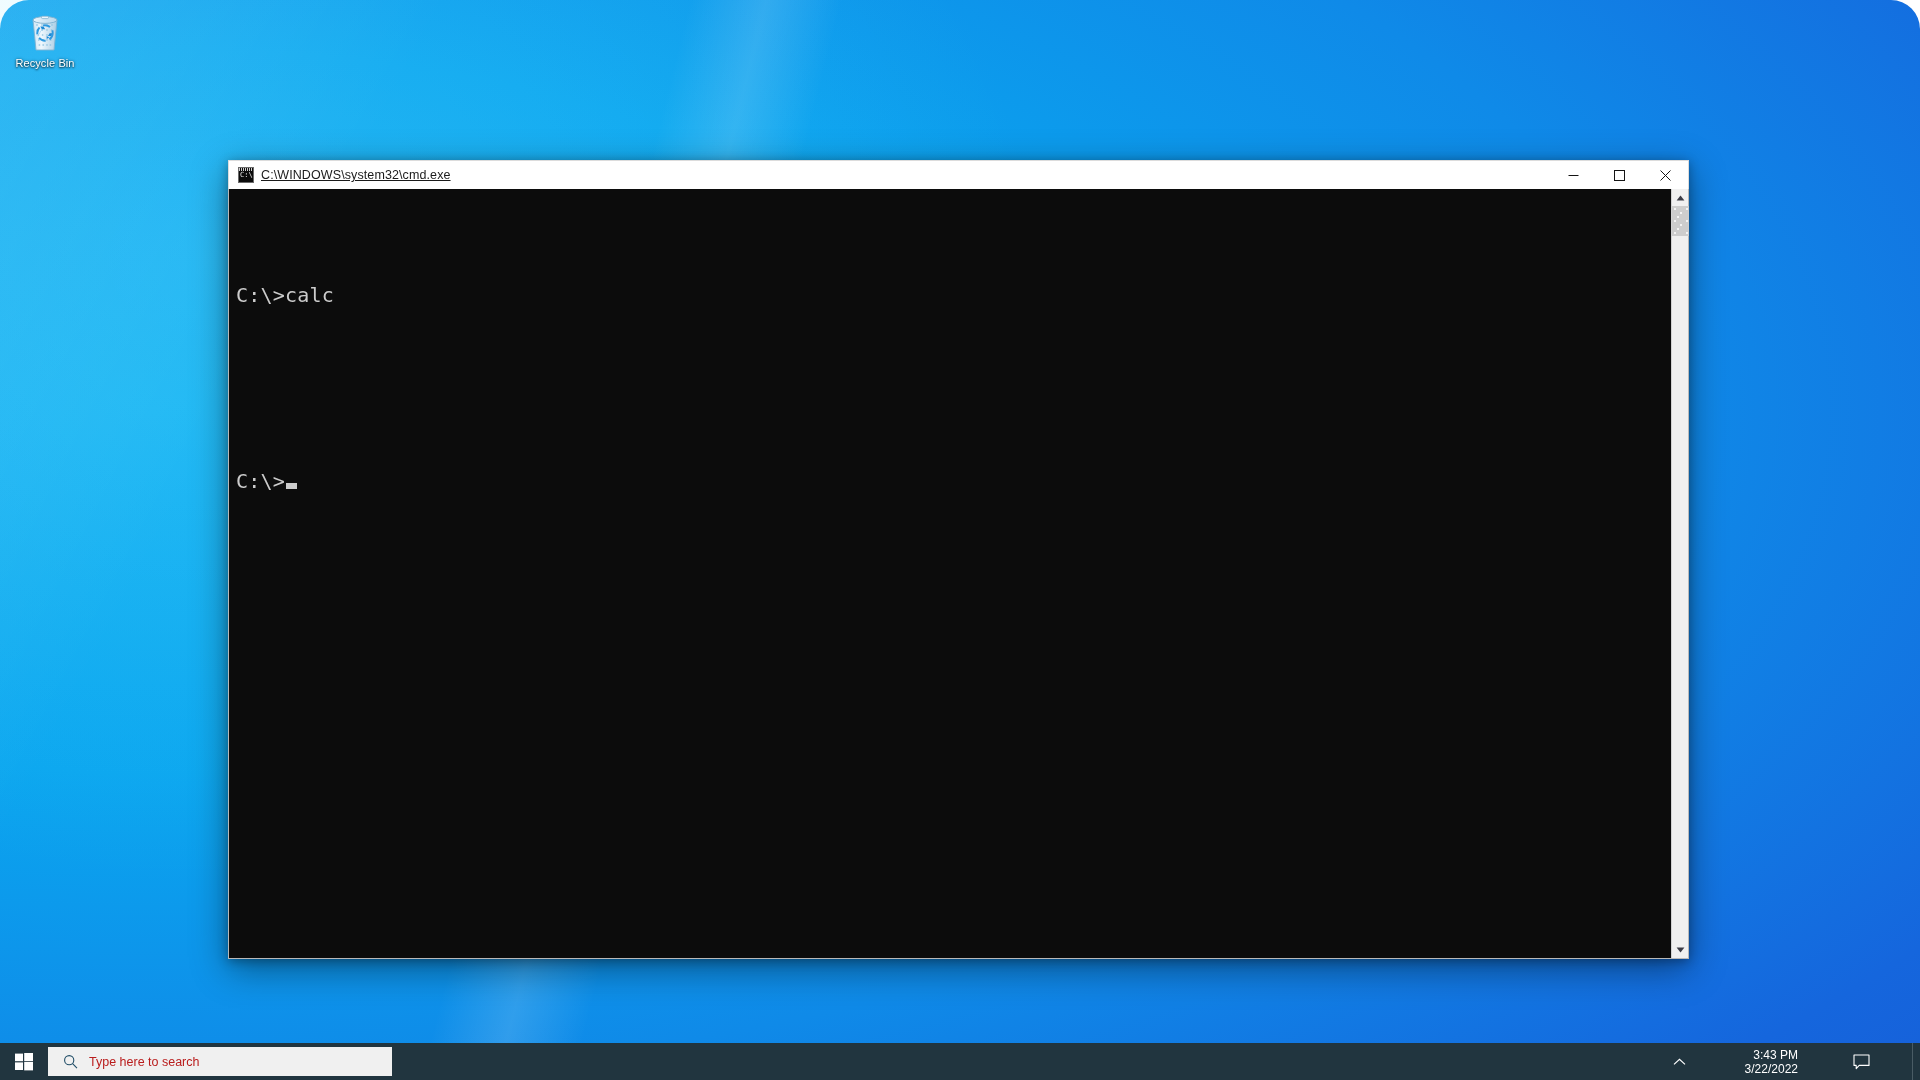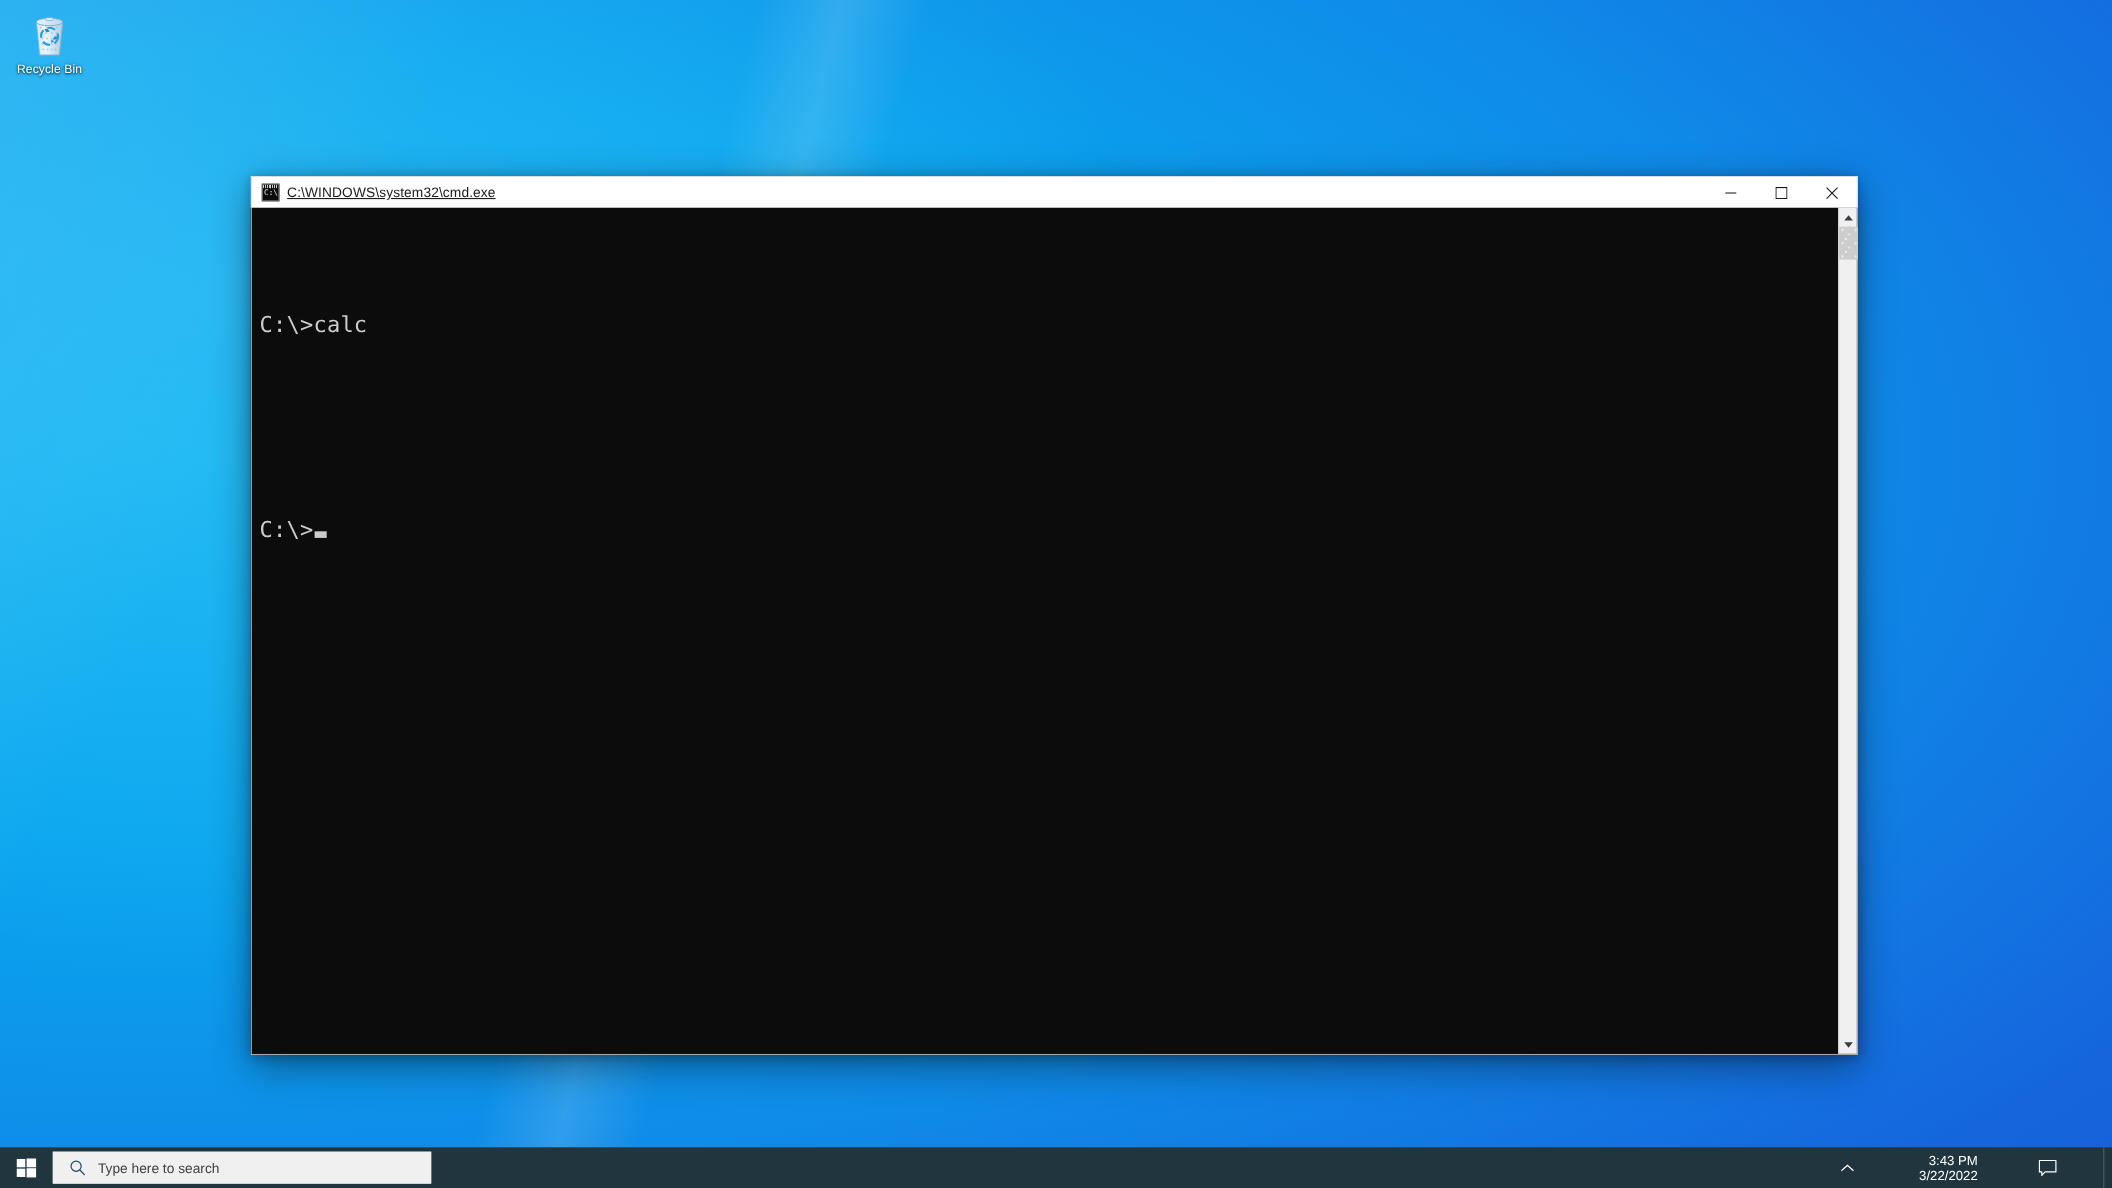--- a/index.html
+++ b/index.html
@@ -8,20 +8,21 @@
     font-family:"Liberation Sans", sans-serif;
   }
 
   
   #desktop{
     position:absolute; inset:0;
     background:
       linear-gradient(118deg, rgba(255,255,255,0.10) 0%, rgba(255,255,255,0.0) 18%) ,
       radial-gradient(ellipse 150% 120% at 8% 38%, #12b2f2 0%, #0aa6ef 28%, #0f8ae8 52%, #1566dd 74%, #1a4fd0 100%);
     background-color:#0aa6ef;
+    border-radius:29px;
   }
   #desktop-sheen{
     position:absolute; left:-5%; top:-35%; width:80%; height:140%;
     background:linear-gradient(104deg, rgba(255,255,255,0) 46%, rgba(255,255,255,0.14) 50%, rgba(255,255,255,0) 54%);
     pointer-events:none;
   }
   #desktop-glow{
     position:absolute; left:-10%; top:-20%; width:70%; height:110%;
     background:radial-gradient(ellipse at 30% 40%, rgba(120,225,255,0.22) 0%, rgba(120,225,255,0) 62%);
     pointer-events:none;
@@ -116,21 +117,21 @@
   }
   #start-button{
     width:48px; height:37px; display:flex; align-items:center; justify-content:center;
   }
   #search-box{
     width:344px; height:29px; margin-left:0; background:#f0f0f0;
     display:flex; align-items:center; color:#1e4e6b;
     border:1px solid #f0f0f0;
   }
   #search-box .mag{ margin-left:14px; margin-right:11px; display:flex; }
-  #search-placeholder{ font-size:12.5px; color:#404040; }
+  #search-placeholder{ font-size:12.5px; color:#b91c1c; }
   #tray{
     margin-left:auto; display:flex; align-items:center; height:37px;gap:32px;
   }
   #tray .tray-chevron{
     width:42px; height:37px; display:flex; align-items:center; justify-content:center;
   }
   #tray .clock{
     height:37px; padding:0 12px; display:flex; flex-direction:column;
     align-items:flex-end; justify-content:center; line-height:14px; font-size:12px;
   }

